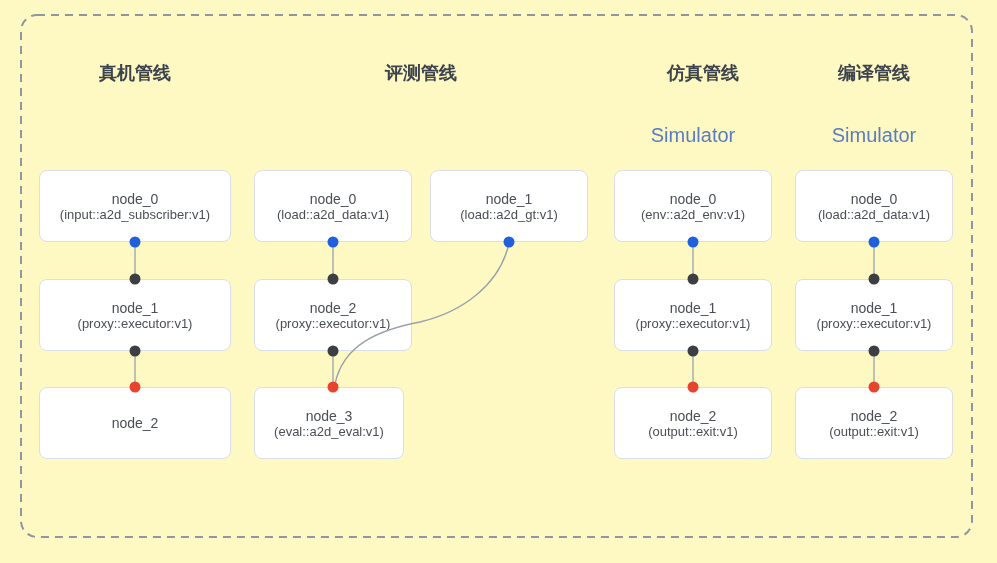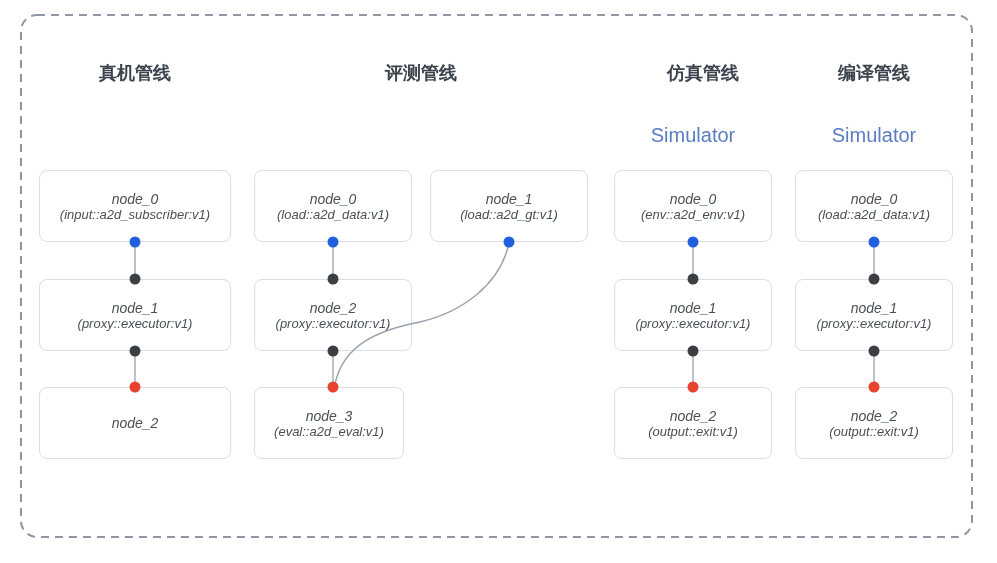--- a/index.html
+++ b/index.html
@@ -1,20 +1,20 @@
 <!DOCTYPE html>
 <html><head>
 <meta charset="utf-8">
 <style>
   html, body { margin: 0; padding: 0; background: #e8ecf8; }
   .stage {
     position: relative;
     width: 997px;
     height: 563px;
-    background: #ffffff;
+    background: #fef9c3;
     font-family: "Liberation Sans", sans-serif;
     overflow: hidden;
   }
   .overlay-svg {
     position: absolute;
     left: 0; top: 0;
     width: 997px; height: 563px;
     pointer-events: none;
     z-index: 3;
   }
@@ -53,21 +53,20 @@
     background: #ffffff;
     border: 1px solid #d9dee8;
     border-radius: 8px;
     box-sizing: border-box;
     display: flex;
     flex-direction: column;
     align-items: center;
     justify-content: center;
     gap: 0;
     z-index: 2;
-    font-style: italic;
   }
   .node-name {
     font-size: 14px;
     color: #4a4f56;
     line-height: 16px;
     white-space: nowrap;
   }
   .node-type {
     font-size: 13px;
     color: #4a4f56;

